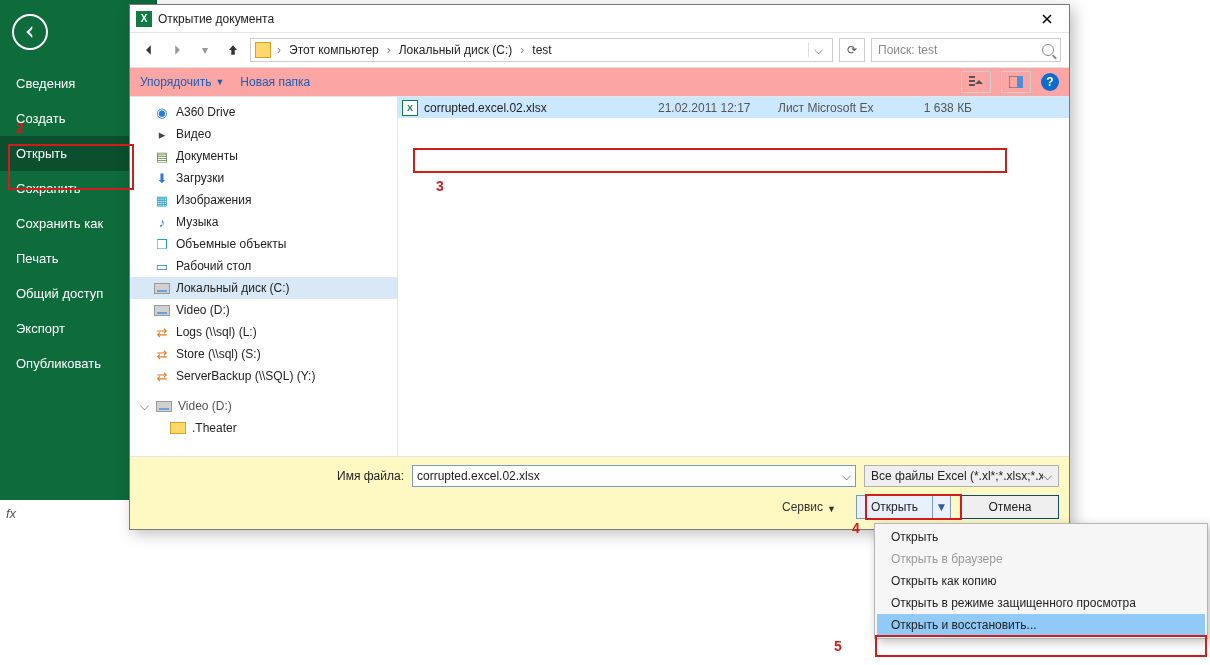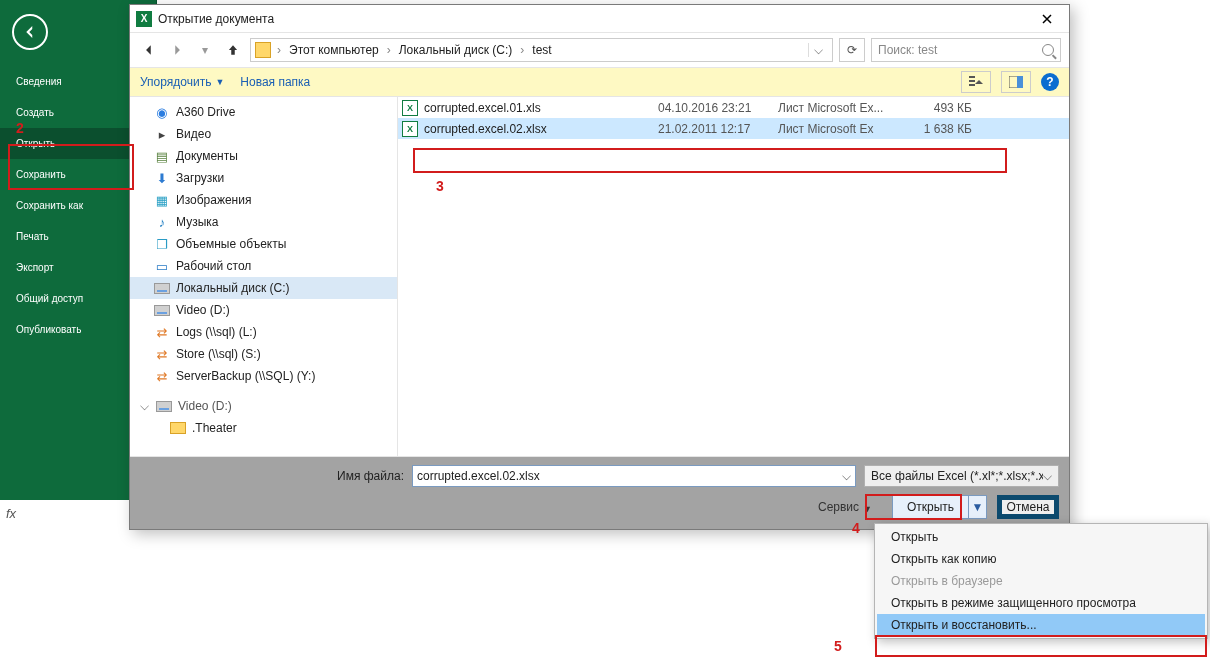--- a/index.html
+++ b/index.html
@@ -36,21 +36,21 @@
     padding-top:14px;
     border-right:1px solid #08512f;
   }
   .backstage .back-btn{
     width:36px;height:36px;border:2px solid #fff;border-radius:50%;
     margin:0 0 16px 12px;
     display:flex;align-items:center;justify-content:center;
   }
   .backstage .back-btn svg{width:18px;height:18px;fill:#fff}
   .bs-item{
-    padding:10px 16px;font-size:10px;cursor:default;
+    padding:10px 16px;font-size:13px;cursor:default;
   }
   .bs-item.sel{background:var(--excel-green-dark);}
   .bs-item.disabled{color:#7fb298;}
 
   
   .sheet-edge{
     position:absolute;left:0;bottom:0;width:157px;height:165px;
     background:#fff;
   }
   .fx{
@@ -97,21 +97,21 @@
   .crumb-drop{width:20px;text-align:center;color:#666;border-left:1px solid #ddd;margin-left:auto}
   .refresh{width:26px;height:24px;border:1px solid #ccc;display:flex;align-items:center;justify-content:center;color:#555}
   .search{
     width:190px;height:24px;border:1px solid #ccc;display:flex;align-items:center;padding:0 6px;color:#888;gap:6px;
   }
   .search .mag{width:12px;height:12px;border:1.5px solid #888;border-radius:50%;position:relative;margin-left:auto}
   .search .mag:after{content:"";position:absolute;width:5px;height:1.5px;background:#888;right:-4px;bottom:-2px;transform:rotate(45deg)}
 
   .dlg-tool{
     height:30px;border-top:1px solid #e5e5e5;border-bottom:1px solid #e5e5e5;
-    display:flex;align-items:center;gap:16px;padding:0 10px;background:#fef9c3;
+    display:flex;align-items:center;gap:16px;padding:0 10px;background:#fca5a5;
   }
   .tool-link{color:#1a5fb4;cursor:default;display:flex;align-items:center;gap:4px}
   .tool-right{margin-left:auto;display:flex;align-items:center;gap:10px}
   .view-ctl{width:30px;height:22px;border:1px solid #ccc;display:flex;align-items:center;justify-content:center}
   .help{width:18px;height:18px;border-radius:50%;background:#0b6dd0;color:#fff;font:700 12px/18px Arial;text-align:center}
 
   .dlg-body{flex:1;display:flex;min-height:0}
   .tree{
     width:268px;border-right:1px solid #e5e5e5;overflow:auto;padding:4px 0;
   }
@@ -153,21 +153,21 @@
   .frow .fico{
     width:16px;height:16px;margin-right:6px;background:#fff;border:1px solid #107c41;position:relative;
   }
   .frow .fico:after{content:"X";position:absolute;inset:0;color:#107c41;font:700 9px/14px Arial;text-align:center}
   .frow .n{flex:0 0 234px;white-space:nowrap;overflow:hidden;text-overflow:ellipsis}
   .frow .d{flex:0 0 120px;color:#555}
   .frow .t{flex:0 0 118px;color:#555;white-space:nowrap;overflow:hidden;text-overflow:ellipsis}
   .frow .s{flex:0 0 76px;color:#555;text-align:right}
 
   .dlg-bottom{
-    border-top:1px solid #e5e5e5;padding:8px 10px 10px;background:#a3a3a3;
+    border-top:1px solid #e5e5e5;padding:8px 10px 10px;background:#fef9c3;
     display:flex;flex-direction:column;gap:8px;
   }
   .row1{display:flex;align-items:center;gap:8px}
   .lbl{min-width:70px;text-align:right}
   
   .row1-left-spacer{width:186px}
   .fname{
     flex:1;height:22px;border:1px solid #7a9ac0;background:#fff;display:flex;align-items:center;padding:0 4px;
   }
   .fname .dd{margin-left:auto;color:#555}
@@ -176,21 +176,21 @@
   }
   .ftype .dd{margin-left:auto;color:#555}
   .row2{display:flex;align-items:center;justify-content:flex-end;gap:10px}
   .svc{display:flex;align-items:flex-end;gap:4px;color:#333;margin-right:10px}
   .btn-open{
     width:95px;height:24px;border:1px solid #7a9ac0;background:#e7f0fb;display:flex;align-items:center;
   }
   .btn-open .lab{flex:1;text-align:center}
   .btn-open .spl{width:18px;height:100%;border-left:1px solid #7a9ac0;background:#e7f0fb;display:flex;align-items:center;justify-content:center;color:#2b5ca0}
   .btn-cancel{
-    width:62px;height:24px;border:5px solid #0c4a6e;background:#efefef;display:flex;align-items:center;justify-content:center;
+    width:98px;height:24px;border:1px solid #0c4a6e;background:#efefef;display:flex;align-items:center;justify-content:center;
   }
 
   
   .menu{
     position:absolute;left:874px;top:523px;width:334px;
     background:#f6f6f6;border:1px solid #b5b5b5;box-shadow:3px 3px 10px rgba(0,0,0,.25);
     padding:2px;
   }
   .mi{height:22px;display:flex;align-items:center;padding:0 14px}
   .mi.disabled{color:#9a9a9a}
@@ -209,22 +209,22 @@
         <path d="M15 4l-8 8 8 8v-4h0l-4-4 4-4z"></path>
       </svg>
   </div>
   <div id="bs-items">
       <div class="bs-item">Сведения</div>
       <div class="bs-item">Создать</div>
       <div class="bs-item sel">Открыть</div>
       <div class="bs-item">Сохранить</div>
       <div class="bs-item">Сохранить как</div>
       <div class="bs-item">Печать</div>
+      <div class="bs-item">Общий доступ</div>
       <div class="bs-item">Экспорт</div>
-      <div class="bs-item">Общий доступ</div>
       <div class="bs-item">Опубликовать</div>
     </div>
 </div>
 
 <div class="sheet-edge"></div>
 <div class="fx">fx</div>
 
 <div class="dialog">
   <div class="dlg-title">
     <div class="xl-icon"></div>
@@ -356,27 +356,20 @@
           <span class="tico drive"></span>
           <span>Video (D:)</span>
         </div>
         <div class="tree-item" style="padding-left: 40px;">
           <span class="tico folder"></span>
           <span>.Theater</span>
         </div>
       </div>
     <div class="files">
       <div id="frows">
-          <div class="frow">
-            <span class="fico"></span>
-            <span class="n">corrupted.excel.01.xls</span>
-            <span class="d">04.10.2016 23:21</span>
-            <span class="t">Лист Microsoft Ex...</span>
-            <span class="s">493 КБ</span>
-          </div>
           <div class="frow sel">
             <span class="fico"></span>
             <span class="n">corrupted.excel.02.xlsx</span>
             <span class="d">21.02.2011 12:17</span>
             <span class="t">Лист Microsoft Ex</span>
             <span class="s">1 638 КБ</span>
           </div>
         </div>
     </div>
   </div>
@@ -403,22 +396,22 @@
         <span class="lab">Открыть</span>
         <span class="spl">▼</span>
       </div>
       <div class="btn-cancel">Отмена</div>
     </div>
   </div>
 </div>
 
 <div class="menu" id="menu">
     <div class="mi">Открыть</div>
+    <div class="mi disabled">Открыть в браузере</div>
     <div class="mi">Открыть как копию</div>
-    <div class="mi disabled">Открыть в браузере</div>
     <div class="mi">Открыть в режиме защищенного просмотра</div>
     <div class="mi hl">Открыть и восстановить...</div>
   </div>
 
 <div class="ann-box" style="left:8px;top:144px;width:126px;height:46px"></div>
 <div class="ann-num" style="left:16px;top:120px">2</div>
 
 <div class="ann-box" style="left:413px;top:148px;width:594px;height:25px"></div>
 <div class="ann-num" style="left:436px;top:178px">3</div>
 

